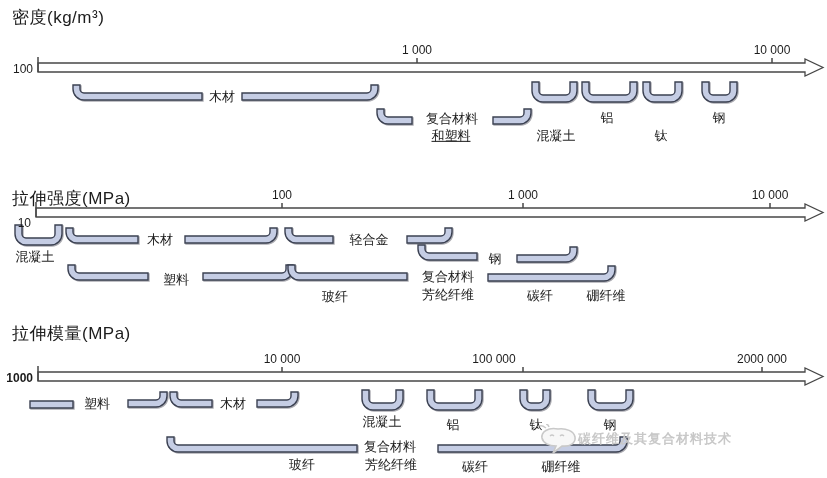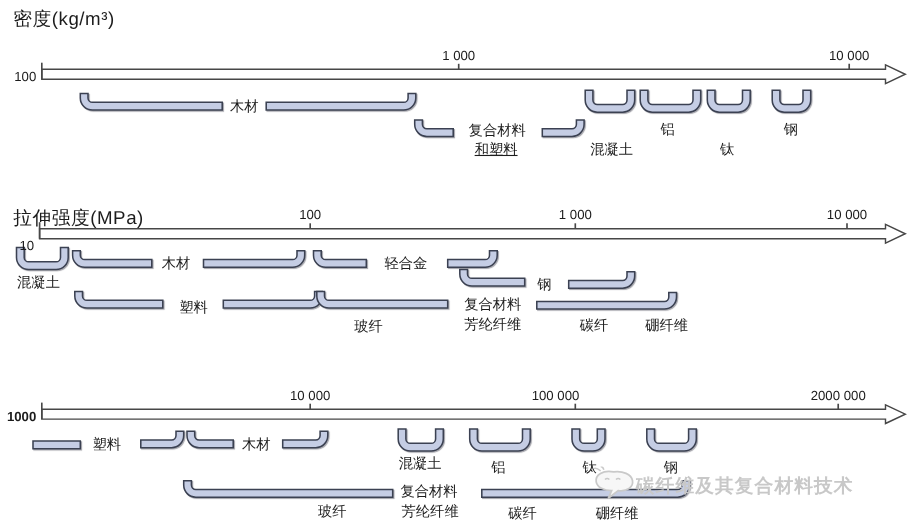--- a/index.html
+++ b/index.html
@@ -18,21 +18,21 @@
     position:absolute;font-size:13px;color:var(--text-color);
     transform:translate(-50%,-50%);white-space:nowrap;line-height:1.1;text-align:center;
   }
   .tick{font-size:12px;}
   .rt{transform:translate(-100%,-50%);}
   .sec-title{
     position:absolute;font-size:17px;font-weight:500;color:var(--text-color);
     letter-spacing:0.5px;white-space:nowrap;
   }
   .wm-text{
-    position:absolute;font-size:17px;font-weight:600;color:var(--watermark-color);
+    position:absolute;font-size:13px;font-weight:600;color:var(--watermark-color);
     letter-spacing:1px;white-space:nowrap;
   }
   #watermark-icon{position:absolute;}
 </style>
 </head>
 <body>
 
 <div id="stage" style="--bracket-fill: #c5cde4; --bracket-stroke: #3b4152; --axis-stroke: #474747; --text-color: #1c1c1c; --watermark-color: #c8c8c8;">
   <svg id="shapes" width="827" height="478" viewBox="0 0 827 478">
       <path d="M38 63H805V59L823 67.5L805 76V72H38Z" class="axis"></path>
@@ -75,20 +75,21 @@
       <path d="M362 390V399A11 11 0 0 0 373 410H392A11 11 0 0 0 403 399V390H396V399A4 4 0 0 1 392 403H373A4 4 0 0 1 369 399V390Z" class="bracket"></path>
       <path d="M427 390V399A11 11 0 0 0 438 410H471A11 11 0 0 0 482 399V390H475V399A4 4 0 0 1 471 403H438A4 4 0 0 1 434 399V390Z" class="bracket"></path>
       <path d="M520 390V399A11 11 0 0 0 531 410H539A11 11 0 0 0 550 399V390H543V399A4 4 0 0 1 539 403H531A4 4 0 0 1 527 399V390Z" class="bracket"></path>
       <path d="M588 390V399A11 11 0 0 0 599 410H622A11 11 0 0 0 633 399V390H626V399A4 4 0 0 1 622 403H599A4 4 0 0 1 595 399V390Z" class="bracket"></path>
       <path d="M167 437H174V441A4 4 0 0 0 178 445H357V452H178A11 11 0 0 1 167 441Z" class="bracket"></path>
       <path d="M438 445H616A4 4 0 0 0 620 441V437H627V441A11 11 0 0 1 616 452H438Z" class="bracket"></path>
     </svg>
 
   <div class="sec-title" style="left: 12px; top: 6px;">密度(kg/m³)</div>
   <div class="sec-title" style="left: 12px; top: 139px; margin-top: 48px;">拉伸强度(MPa)</div>
+  <div class="sec-title" style="left: 12px; top: 322px;">拉伸模量(MPa)</div>
 
   <svg id="watermark-icon" width="44" height="32" viewBox="0 0 44 32" style="left:536px;top:424px;">
     <path d="M10 4 Q6 1 4 2 M13 3 Q12 0 10 0" fill="none" stroke="#c9c9c9" stroke-width="1.4"></path>
     <path d="M22 5 C12 3 5 8 6 14 C7 19 13 22 20 22 L17 29 L26 22 C34 23 40 19 39 13 C38 7 30 4 22 5 Z" fill="#f7f7f7" stroke="#c9c9c9" stroke-width="1.6"></path>
     <path d="M14 12 Q16 10 18 12 M24 12 Q26 10 28 12" fill="none" stroke="#c9c9c9" stroke-width="1.3"></path>
   </svg>
   <div class="wm-text" style="left: 578px; top: 430px;">碳纤维及其复合材料技术</div>
 <div class="lbl tick rt" style="left: 33px; top: 70px;">100</div>
     <div class="lbl tick" style="left: 417px; top: 51px;">1 000</div>
     <div class="lbl tick" style="left: 772px; top: 51px;">10 000</div>
@@ -108,21 +109,21 @@
     <div class="lbl" style="left: 369px; top: 240px;">轻合金</div>
     <div class="lbl" style="left: 176px; top: 280px;">塑料</div>
     <div class="lbl" style="left: 335px; top: 297px;">玻纤</div>
     <div class="lbl" style="left: 495px; top: 259px;">钢</div>
     <div class="lbl" style="left: 448px; top: 277px;">复合材料</div>
     <div class="lbl" style="left: 448px; top: 295px;">芳纶纤维</div>
     <div class="lbl" style="left: 540px; top: 296px;">碳纤</div>
     <div class="lbl" style="left: 606px; top: 296px;">硼纤维</div>
     <div class="lbl tick rt" style="left: 33px; top: 379px; font-weight: bold;">1000</div>
     <div class="lbl tick" style="left: 282px; top: 360px;">10 000</div>
-    <div class="lbl tick" style="left: 505px; top: 360px;">100 000</div>
+    <div class="lbl tick" style="left: 494px; top: 360px;">100 000</div>
     <div class="lbl tick" style="left: 762px; top: 360px;">2000 000</div>
     <div class="lbl" style="left: 97px; top: 404px;">塑料</div>
     <div class="lbl" style="left: 233px; top: 404px;">木材</div>
     <div class="lbl" style="left: 382px; top: 422px;">混凝土</div>
     <div class="lbl" style="left: 453px; top: 425px;">铝</div>
     <div class="lbl" style="left: 536px; top: 425px;">钛</div>
     <div class="lbl" style="left: 610px; top: 425px;">钢</div>
     <div class="lbl" style="left: 302px; top: 465px;">玻纤</div>
     <div class="lbl" style="left: 390px; top: 447px;">复合材料</div>
     <div class="lbl" style="left: 391px; top: 465px;">芳纶纤维</div>

